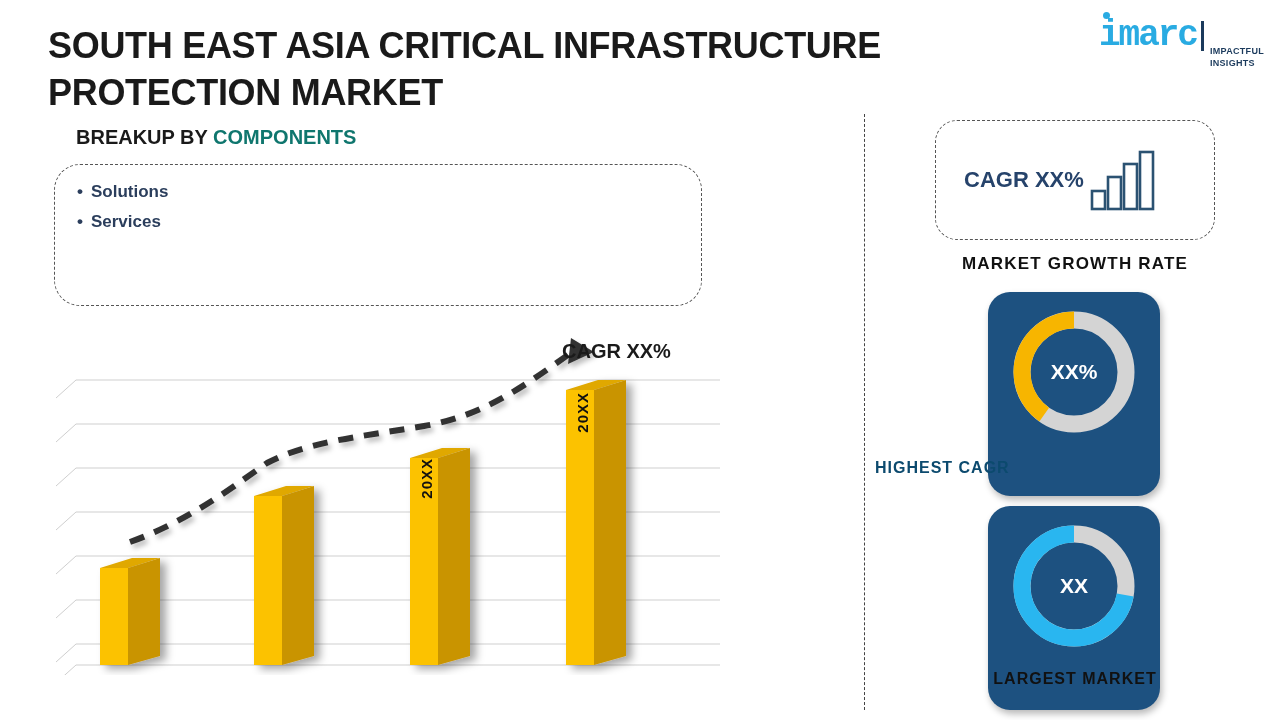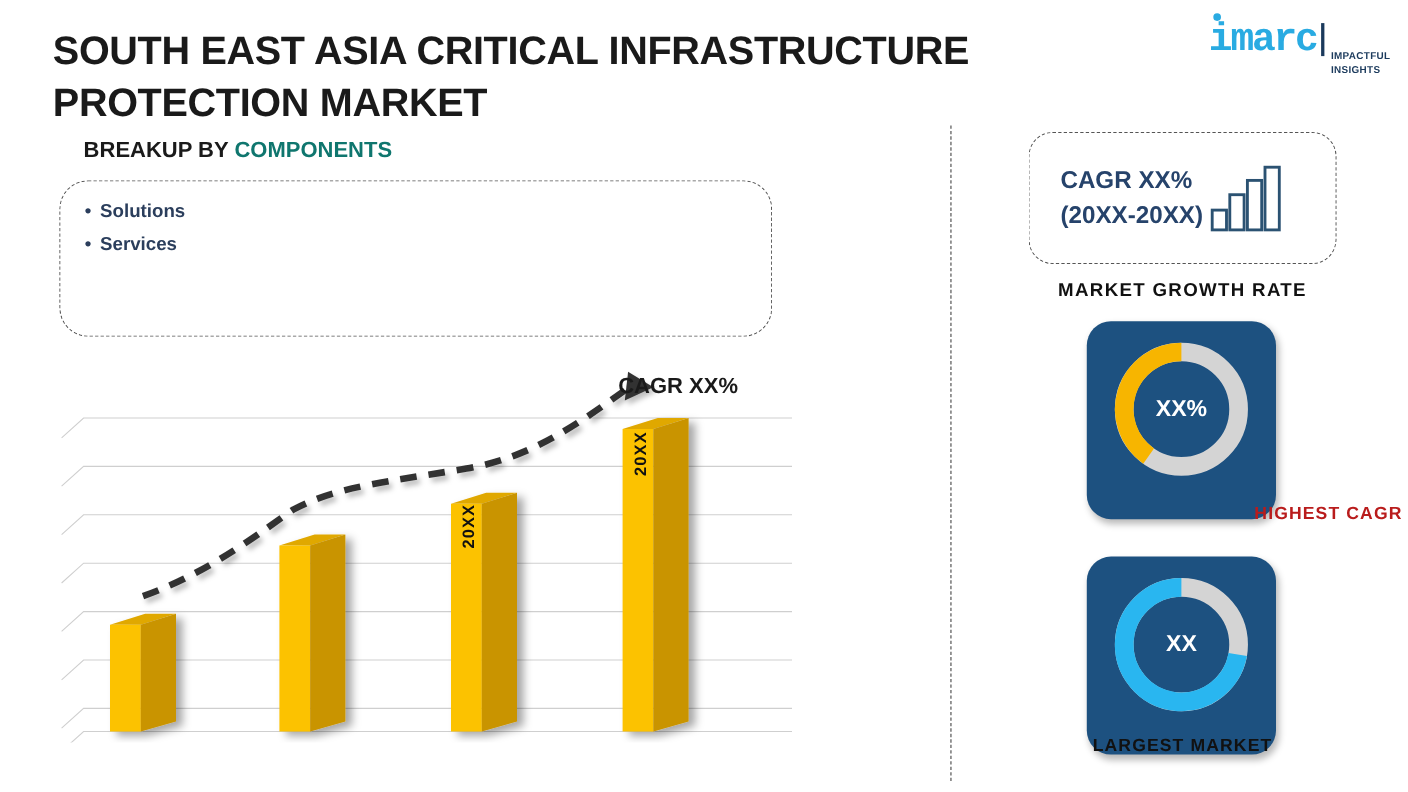--- a/index.html
+++ b/index.html
@@ -80,33 +80,33 @@
   #cagr-text{
     margin-left:28px;font-size:22px;font-weight:bold;color:#26436b;line-height:32px;
   }
   #cagr-bars{margin-left:6px;}
   #market-growth-label{
     position:absolute;left:875px;top:254px;width:400px;text-align:center;
     font-size:17px;font-weight:bold;color:#111;letter-spacing:1.2px;
   }
 
   .donut-card{
-    position:absolute;width:172px;height:180px;border-radius:22px;
+    position:absolute;width:172px;height:204px;border-radius:22px;
     background:#1d5180;box-shadow:2px 4px 7px rgba(0,0,0,.28);
   }
   #card-highest{left:988px;top:292px;}
   #card-largest{left:988px;top:506px;}
   .donut-center{
     position:absolute;left:0;top:0;width:172px;height:160px;
     display:flex;align-items:center;justify-content:center;
     font-size:21px;font-weight:bold;color:#ffffff;pointer-events:none;
   }
   #highest-cagr-label{
-    position:absolute;left:875px;top:459px;width:400px;text-align:right;
-    font-size:16px;font-weight:bold;color:#b91c1c;letter-spacing:1px;
+    position:absolute;left:875px;top:459px;width:400px;text-align:left;
+    font-size:16px;font-weight:bold;color:#0c4a6e;letter-spacing:1px;
   }
   #largest-market-label{
     position:absolute;left:875px;top:670px;width:400px;text-align:center;
     font-size:16px;font-weight:bold;color:#111;letter-spacing:1px;
   }
 </style>
 </head>
 <body>
 
 <div id="page-title">SOUTH EAST ASIA CRITICAL INFRASTRUCTURE PROTECTION MARKET</div>
@@ -189,21 +189,20 @@
   <div class="bar-year" style="left:366px;top:128px;">20XX</div>
   <div class="bar-year" style="left:522px;top:62px;">20XX</div>
 
 </div>
 
 <div id="cagr-callout">CAGR XX%</div>
 
 <div id="cagr-box">
   <div id="cagr-text">
     <div>CAGR XX%</div>
-    <div>(20XX-20XX)</div>
   </div>
   <svg id="cagr-bars" width="66" height="62" viewBox="0 0 66 62">
     <rect x="2" y="42" width="13" height="18" fill="#ffffff" stroke="#2b5272" stroke-width="2.6"></rect>
     <rect x="18" y="28" width="13" height="32" fill="#ffffff" stroke="#2b5272" stroke-width="2.6"></rect>
     <rect x="34" y="15" width="13" height="45" fill="#ffffff" stroke="#2b5272" stroke-width="2.6"></rect>
     <rect x="50" y="3" width="13" height="57" fill="#ffffff" stroke="#2b5272" stroke-width="2.6"></rect>
   </svg>
 </div>
 <div id="market-growth-label">MARKET GROWTH RATE</div>
 

